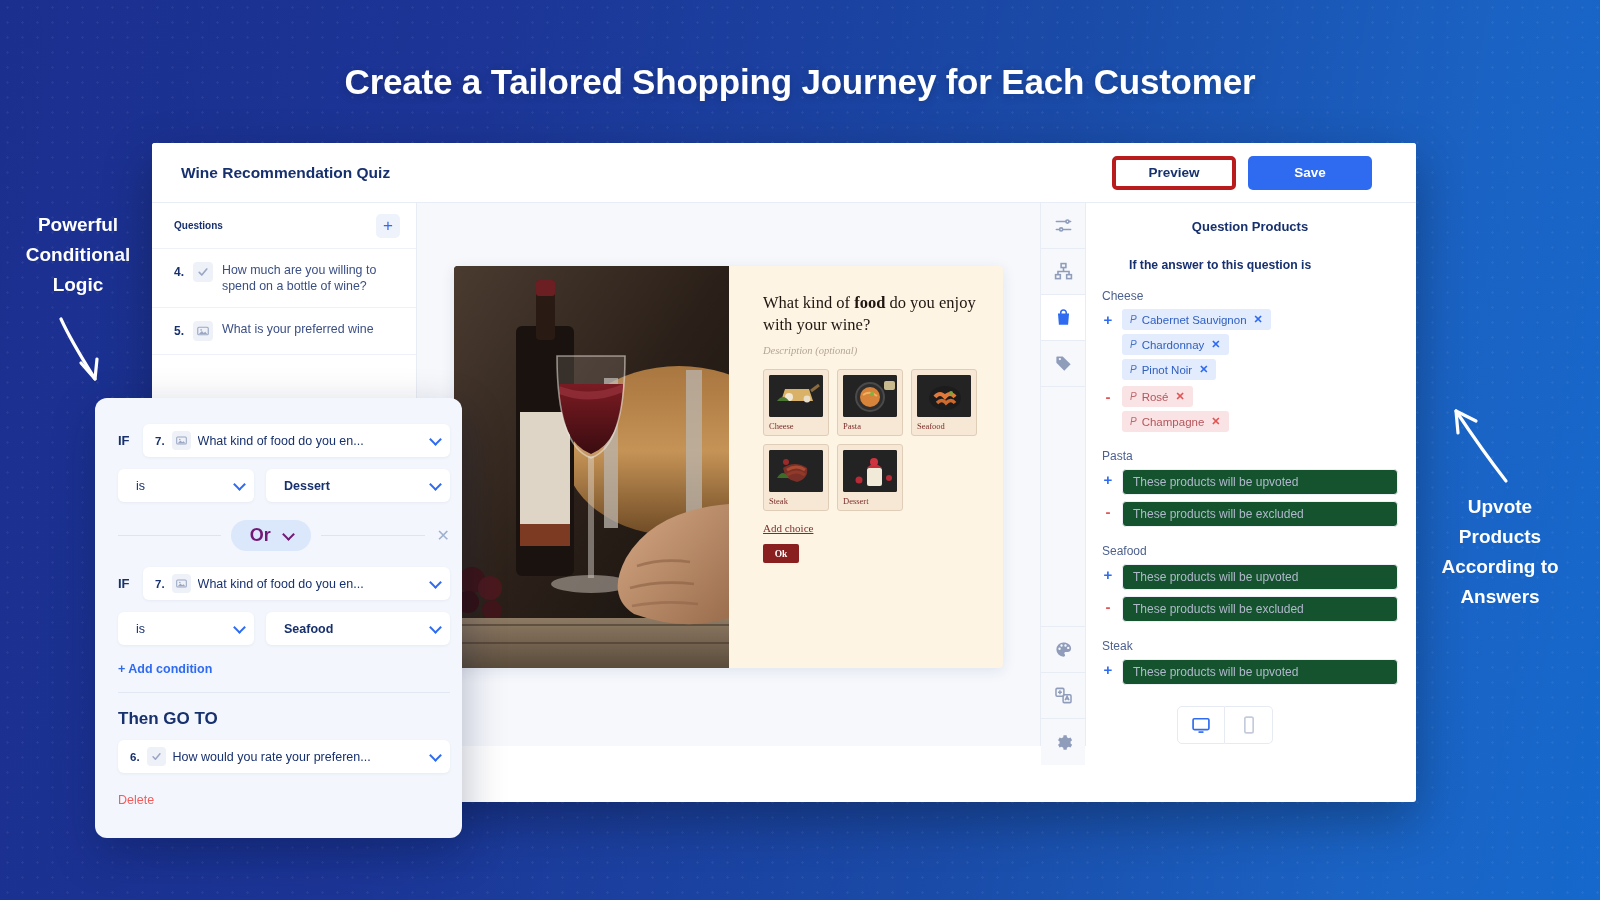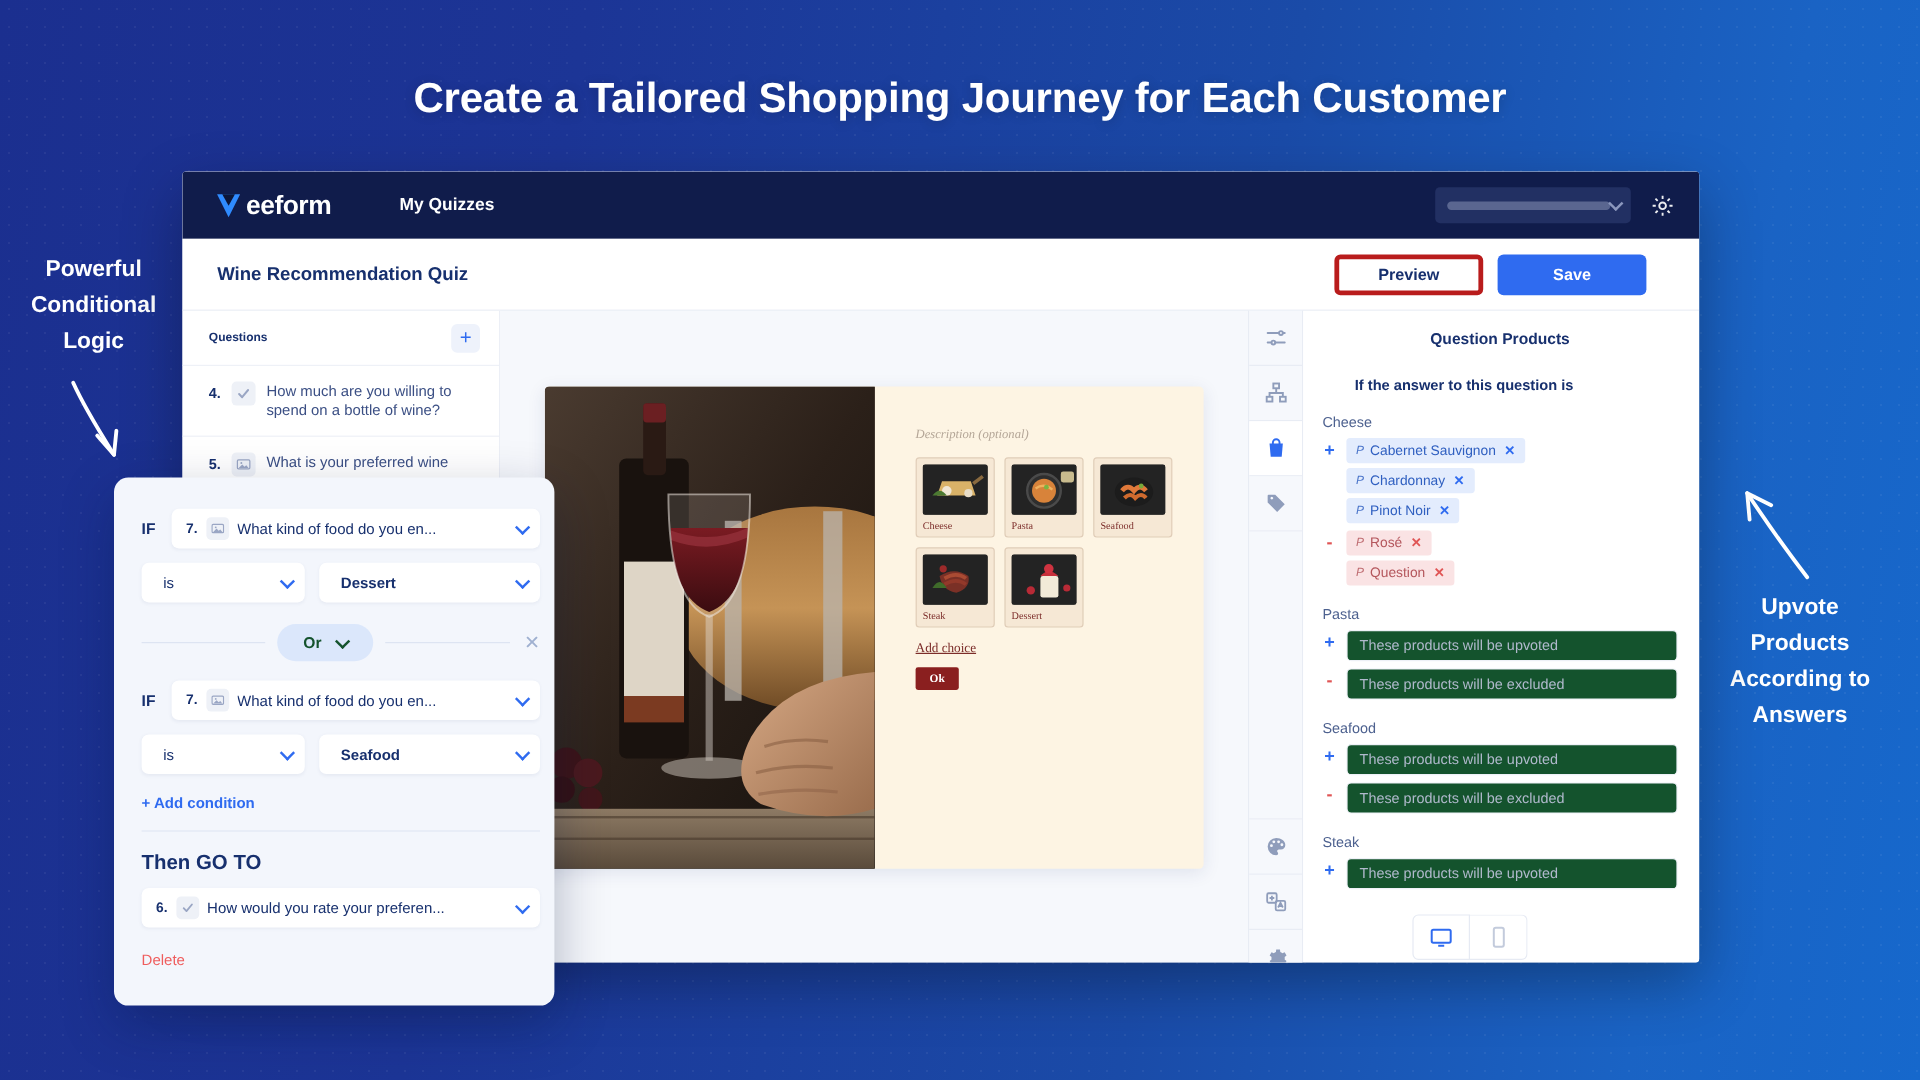--- a/index.html
+++ b/index.html
@@ -186,21 +186,21 @@
   .sel-q .txt { white-space: nowrap; overflow: hidden; text-overflow: ellipsis; }
   .lg-row2 { display: flex; gap: 12px; margin-top: 12px; }
   .sel-op { width: 136px; }
   .sel-val { flex: 1; font-weight: bold; }
   .sel-op .lbl { font-weight: normal; padding-left: 6px; }
   .sel-val .lbl { padding-left: 6px; }
   #or-divider { display: flex; align-items: center; gap: 10px; margin: 18px 0 16px 0; }
   .hr { height: 1px; background: #dde4f2; flex: 1; }
   #or-pill { width: 80px; height: 31px; border-radius: 16px; background: #dbe7fb;
              display: flex; align-items: center; justify-content: center; gap: 13px;
-             color: #14532d; font-size: 13px; font-weight: bold; cursor: pointer; }
+             color: #701a75; font-size: 18px; font-weight: bold; cursor: pointer; }
   #or-close { color: #9fb0d0; font-size: 16px; cursor: pointer; margin-left: 2px; }
   #add-condition { color: #2f6bf0; font-size: 12.5px; font-weight: bold; margin-top: 17px; cursor: pointer; }
   #logic-hr { height: 1px; background: #e1e7f3; margin: 16px 0 0 0; }
   #then-goto { font-size: 17px; font-weight: bold; color: #17306e; margin-top: 16px; }
   #goto-sel { margin-top: 11px; }
   #goto-sel .qico { background: #eef1f7; color: #9aa6c4; }
   #delete-link { color: #ef5d5d; font-size: 12.5px; margin-top: 20px; cursor: pointer; }
 </style>
 </head>
 <body>
@@ -225,42 +225,20 @@
 </svg>
 <div id="callout-right">
   <div>Upvote</div>
   <div>Products</div>
   <div>According to</div>
   <div>Answers</div>
 </div>
 
 <div id="app-window">
 
-  <div id="app-topbar">
-    <div id="brand">
-      <svg id="brand-mark" viewBox="0 0 26 26">
-        <path d="M3 3 L23 3 L13 23 Z" fill="#2f8bff"></path>
-        <path d="M7.5 3 L18.5 3 L13 13 Z" fill="#0d1638"></path>
-      </svg>
-      <span id="brand-text">eeform</span>
-    </div>
-    <div id="nav-my-quizzes">My Quizzes</div>
-    <div id="topbar-right">
-      <div id="account-select">
-        <span class="bar"></span>
-        <span class="chev" style="color:#8b97bd"></span>
-      </div>
-      <span id="gear-top">
-        <svg width="21" height="21" viewBox="0 0 24 24" fill="none" stroke="currentColor" stroke-width="1.8">
-          <circle cx="12" cy="12" r="3.2"></circle>
-          <path d="M12 2.5v3M12 18.5v3M2.5 12h3M18.5 12h3M5.2 5.2l2.1 2.1M16.7 16.7l2.1 2.1M18.8 5.2l-2.1 2.1M7.3 16.7l-2.1 2.1"></path>
-        </svg>
-      </span>
-    </div>
-  </div>
 
   <div id="app-subheader">
     <div id="quiz-title">Wine Recommendation Quiz</div>
     <div id="subheader-actions">
       <div class="btn" id="btn-preview">Preview</div>
       <div class="btn" id="btn-save">Save</div>
     </div>
   </div>
 
   <div id="app-body">
@@ -353,20 +331,23 @@
             <ellipse cx="137" cy="318" rx="40" ry="9" fill="#cfc7bd" opacity=".5"></ellipse>
 
             <path d="M275 238 Q200 244 172 292 Q152 330 180 348 Q230 366 275 352 Z" fill="url(#hand)"></path>
             <path d="M183 300 Q208 292 236 296" stroke="#8b6045" stroke-width="2.6" fill="none" opacity=".6"></path>
             <path d="M176 322 Q206 314 240 318" stroke="#8b6045" stroke-width="2.6" fill="none" opacity=".6"></path>
             <path d="M178 340 Q210 334 244 338" stroke="#8b6045" stroke-width="2.6" fill="none" opacity=".5"></path>
           </svg>
         </div>
 
         <div id="device-form">
+          <div class="pv-question">
+            <span>What kind of </span><b>food</b><span> do you enjoy with your wine?</span>
+          </div>
           <div class="pv-desc">Description (optional)</div>
 
           <div id="pv-choices">
             <div class="pv-choice">
               <span class="pv-thumb">
                 <svg width="56" height="42" viewBox="0 0 56 42">
                     <rect width="56" height="42" fill="#232323"></rect>
                     <path d="M16 14 L40 14 L44 26 L12 26 Z" fill="#d9b268"></path>
                     <circle cx="20" cy="22" r="4" fill="#f0e7d6"></circle>
                     <path d="M8 26 Q14 18 20 26" fill="#4c7a32"></path>
@@ -525,21 +506,21 @@
       <div class="prod-line">
         <span class="sign minus">-</span>
         <span class="chipbox">
           <span class="chip down">
               <i class="pico">P</i>
               <span>Rosé</span>
               <span class="x">✕</span>
             </span>
           <span class="chip down">
               <i class="pico">P</i>
-              <span>Question</span>
+              <span>Champagne</span>
               <span class="x">✕</span>
             </span>
         </span>
       </div>
 
       <div class="prod-group-name">Pasta</div>
       <div class="prod-line">
         <span class="sign plus">+</span>
         <span class="field">These products will be upvoted</span>
       </div>

